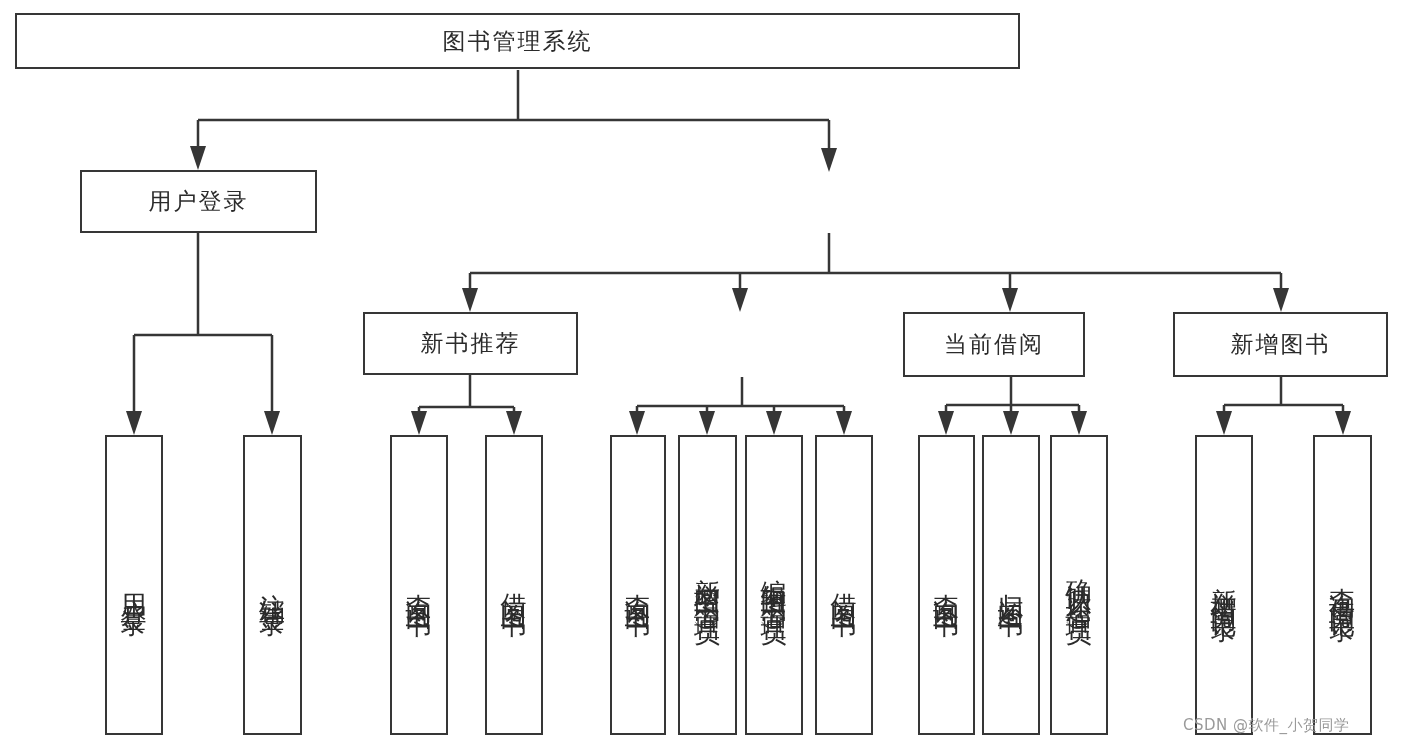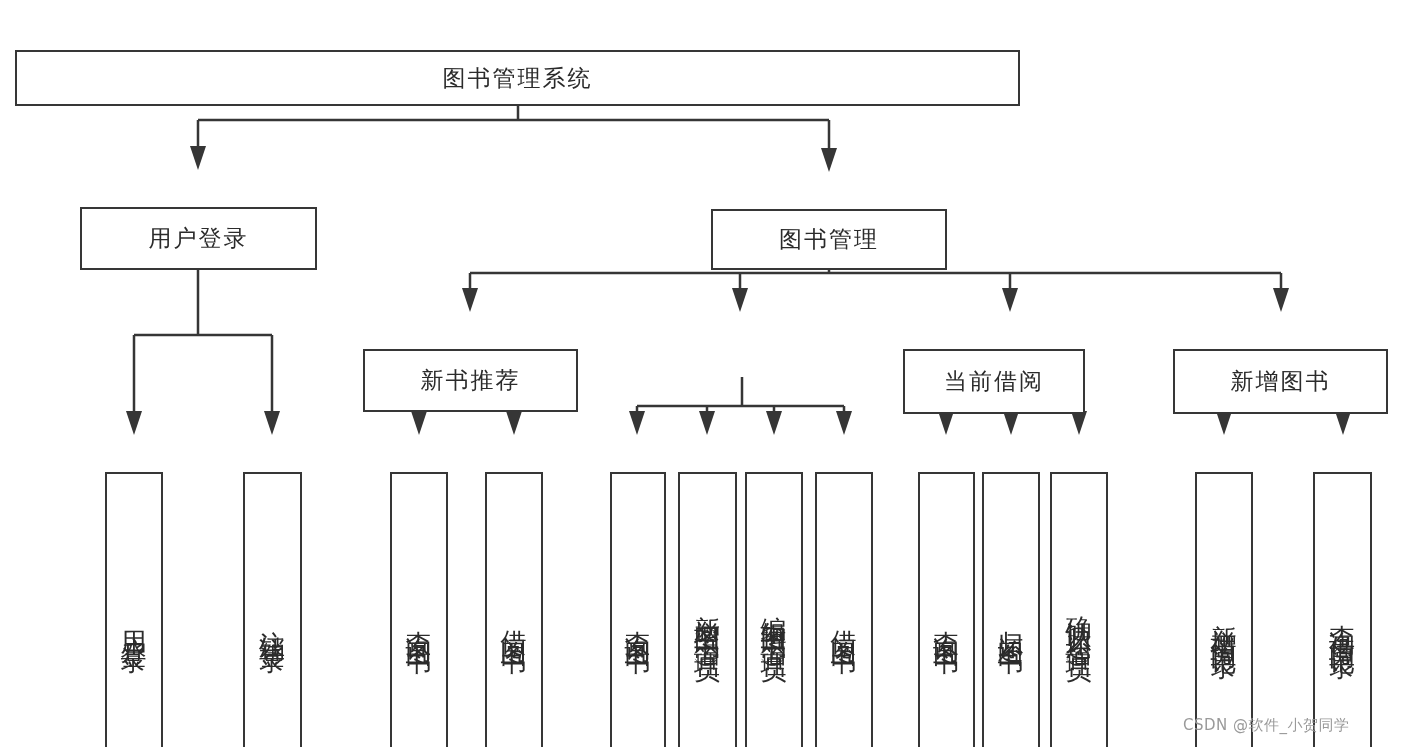--- a/index.html
+++ b/index.html
@@ -19,21 +19,20 @@
   }
   .node {
     position: absolute;
     box-sizing: border-box;
     border: 2px solid #363636;
     background: #ffffff;
     display: flex;
     align-items: center;
     justify-content: center;
     text-align: center;
-    margin-top: 37px;
   }
   .node.h {
     font-size: 23px;
     letter-spacing: 2px;
     white-space: nowrap;
   }
   .node.v span {
     writing-mode: vertical-rl;
     text-orientation: mixed;
     font-size: 26px;
@@ -84,21 +83,20 @@
       <polygon points="1003,411 1019,411 1011,435"></polygon>
       <polygon points="1071,411 1087,411 1079,435"></polygon>
       <polygon points="1216,411 1232,411 1224,435"></polygon>
       <polygon points="1335,411 1351,411 1343,435"></polygon>
     </g>
   </svg>
 
   <div class="node h" style="left:15px; top:13px; width:1005px; height:56px;">图书管理系统</div>
 
   <div class="node h" style="left:80px; top:170px; width:237px; height:63px;">用户登录</div>
-  <div class="node h" style="left:711px; top:172px; width:236px; height:61px;">图书管理</div>
 
   <div class="node h" style="left:363px; top:312px; width:215px; height:63px;">新书推荐</div>
   <div class="node h" style="left:903px; top:312px; width:182px; height:65px;">当前借阅</div>
   <div class="node h" style="left:1173px; top:312px; width:215px; height:65px;">新增图书</div>
 
   <div class="node v" style="left:105px; top:435px; width:58px; height:300px;">
     <span>用户登录</span>
   </div>
   <div class="node v" style="left:243px; top:435px; width:59px; height:300px;">
     <span>注销登录</span>

